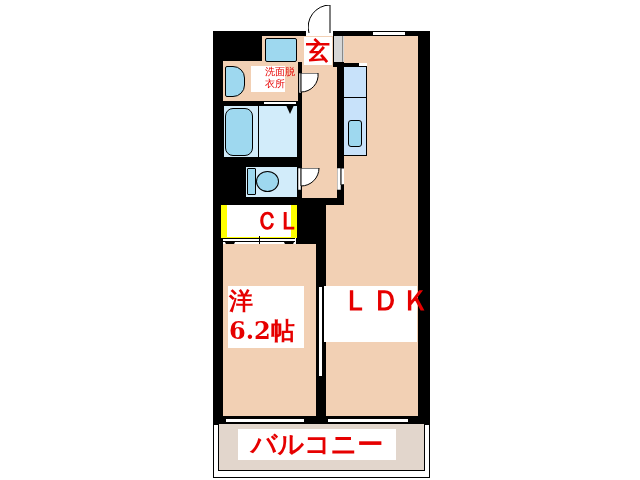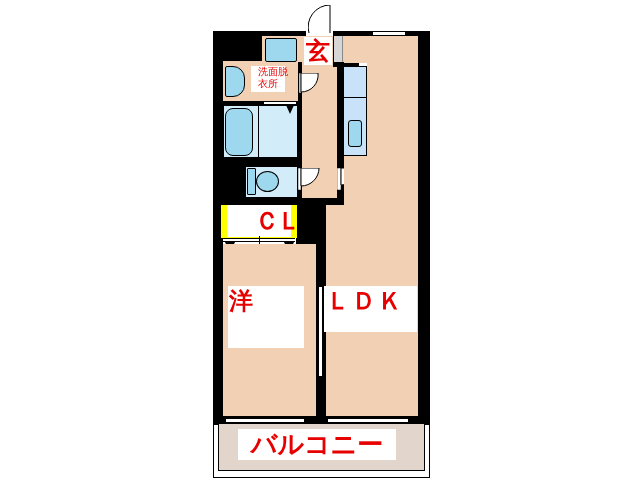--- a/index.html
+++ b/index.html
@@ -35,21 +35,21 @@
 <div class="abs wall" style="left:213px;top:416px;width:217px;height:8px;"></div>
 
 <div class="abs window" style="left:373px;top:31px;width:32px;height:5px;"></div>
 
 <div class="abs wall" style="left:213px;top:31px;width:50px;height:30px;"></div>
 
 <div class="abs floor" style="left:223px;top:61px;width:78px;height:40px;"></div>
 <div class="abs floor" style="left:262px;top:36px;width:39px;height:26px;"></div>
 <div class="abs fixture" style="left:265px;top:38px;width:32px;height:24px;border-radius:2px;"></div>
 <div class="abs fixture" style="left:225px;top:66px;width:20px;height:31px;border-radius:2px 12px 12px 2px;"></div>
-<div class="abs label label-box" style="left:251px;top:66px;width:34px;height:26px;font-size:10px;line-height:12px;font-weight:normal;padding-left:7px;">
+<div class="abs label label-box" style="left:251px;top:66px;width:34px;height:26px;font-size:10px;line-height:12px;font-weight:normal;padding-left:14px;">
   <div>洗面脱</div>
   <div>衣所</div>
 </div>
 
 <div class="abs wall" style="left:223px;top:101px;width:78px;height:4px;"></div>
 <div class="abs" style="left:263px;top:101px;width:34px;height:4px;background:#fff;border:1px solid #000;"></div>
 
 <div class="abs wet" style="left:223px;top:105px;width:75px;height:53px;border:1px solid #000;"></div>
 <div class="abs" style="left:258px;top:105px;width:1px;height:53px;background:#000;"></div>
 <div class="abs fixture" style="left:225px;top:108px;width:28px;height:48px;"></div>
@@ -112,23 +112,24 @@
 <div class="abs" style="left:259px;top:236px;width:1px;height:8px;background:#000;"></div>
 <div class="abs tri" style="left:225px;top:242px;"></div>
 <div class="abs tri" style="left:284px;top:242px;"></div>
 
 <div class="abs floor" style="left:223px;top:244px;width:94px;height:172px;"></div>
 <div class="abs wall" style="left:316px;top:244px;width:10px;height:172px;"></div>
 <div class="abs" style="left:318px;top:287px;width:5px;height:89px;background:#fff;border-left:1px solid #000;border-right:1px solid #000;"></div>
 
 <div class="abs label label-box" style="left:228px;top:286px;width:76px;height:62px;font-size:24px;line-height:30px;padding-left:1px;">
   <div>洋</div>
+  <div>6.2帖</div>
 </div>
 
-<div class="abs label label-box" style="left:324px;top:286px;width:93px;height:46px;font-size:24px;line-height:30px;padding-left:2px;">
+<div class="abs label label-box" style="left:324px;top:286px;width:93px;height:56px;font-size:28px;line-height:30px;padding-left:18px;">
   <div style="letter-spacing:2px;">ＬＤＫ</div>
 </div>
 
 <div class="abs window" style="left:226px;top:418px;width:78px;height:5px;"></div>
 <div class="abs window" style="left:328px;top:418px;width:80px;height:5px;"></div>
 
 <div class="abs" style="left:213px;top:424px;width:217px;height:54px;border:1px solid #000;background:#fff;"></div>
 <div class="abs" style="left:218px;top:424px;width:207px;height:47px;background:#e2d6cc;border:1px solid #000;border-top:none;"></div>
 <div class="abs label label-box" style="left:238px;top:429px;width:158px;height:31px;font-size:26px;line-height:31px;text-align:center;">バルコニー</div>
 

